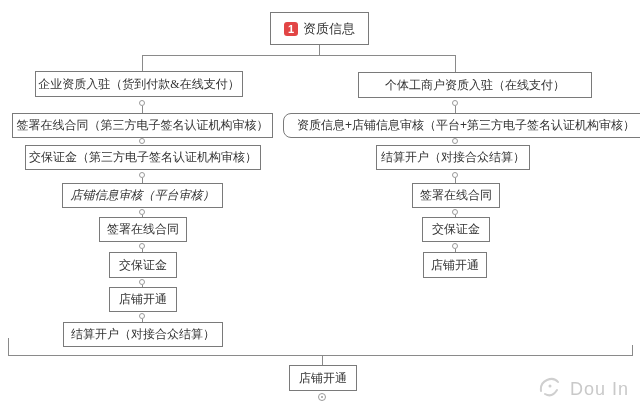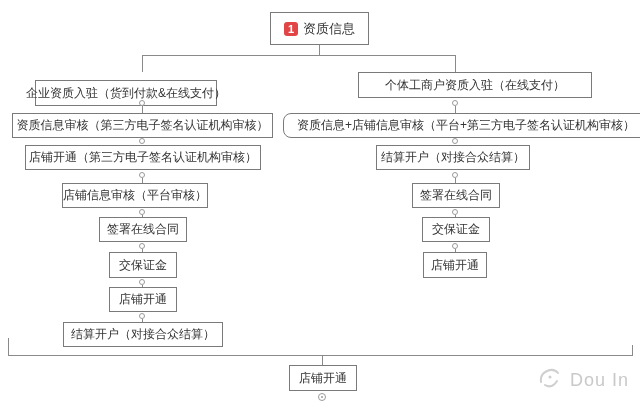--- a/index.html
+++ b/index.html
@@ -48,21 +48,21 @@
     background:#ffffff;
     box-sizing:border-box;
     display:flex;align-items:center;justify-content:center;
   }
   .target-dot::after{
     content:"";
     width:2px;height:2px;border-radius:50%;background:#9a9a9a;
   }
   .watermark{
     position:absolute;
-    left:538px;top:367px;
+    left:538px;top:376px;
     display:flex;align-items:center;gap:6px;
     color:#c9c9c9;
     font-size:18px;
     letter-spacing:1px;
   }
 </style>
 </head>
 <body>
 
 <div class="canvas">
@@ -70,32 +70,32 @@
   <div class="box root-box" style="left:270px;top:12px;width:99px;height:33px;">
     <span class="badge">1</span>
     <span>资质信息</span>
   </div>
 
   <div class="line-v" style="left:319px;top:45px;height:11px;"></div>
   <div class="line-h" style="left:142px;top:55px;width:314px;"></div>
   <div class="line-v" style="left:142px;top:55px;height:17px;"></div>
   <div class="line-v" style="left:455px;top:55px;height:17px;"></div>
 
-  <div class="box" style="left:35px;top:80px;width:182px;height:26px;">企业资质入驻（货到付款&amp;在线支付）</div>
+  <div class="box" style="left:35px;top:71px;width:208px;height:26px;font-family:Liberation Serif, serif;">企业资质入驻（货到付款&amp;在线支付）</div>
   <div class="dot" style="left:139px;top:100px;"></div>
   <div class="line-v" style="left:142px;top:106px;height:7px;"></div>
 
-  <div class="box" style="left:12px;top:113px;width:261px;height:25px;">资质信息审核（第三方电子签名认证机构审核）</div>
+  <div class="box" style="left:12px;top:113px;width:261px;height:25px;">签署在线合同（第三方电子签名认证机构审核）</div>
   <div class="dot" style="left:139px;top:138px;"></div>
 
-  <div class="box" style="left:25px;top:145px;width:236px;height:25px;">店铺开通（第三方电子签名认证机构审核）</div>
+  <div class="box" style="left:25px;top:145px;width:236px;height:25px;">交保证金（第三方电子签名认证机构审核）</div>
   <div class="dot" style="left:139px;top:172px;"></div>
   <div class="line-v" style="left:142px;top:178px;height:5px;"></div>
 
-  <div class="box" style="left:62px;top:183px;width:146px;height:25px;">店铺信息审核（平台审核）</div>
+  <div class="box" style="left:62px;top:183px;width:161px;height:25px;font-style:italic;">店铺信息审核（平台审核）</div>
   <div class="dot" style="left:139px;top:209px;"></div>
   <div class="line-v" style="left:142px;top:215px;height:2px;"></div>
 
   <div class="box" style="left:99px;top:217px;width:88px;height:25px;">签署在线合同</div>
   <div class="dot" style="left:139px;top:243px;"></div>
   <div class="line-v" style="left:142px;top:249px;height:3px;"></div>
 
   <div class="box" style="left:109px;top:252px;width:68px;height:26px;">交保证金</div>
   <div class="dot" style="left:139px;top:279px;"></div>
   <div class="line-v" style="left:142px;top:285px;height:2px;"></div>

